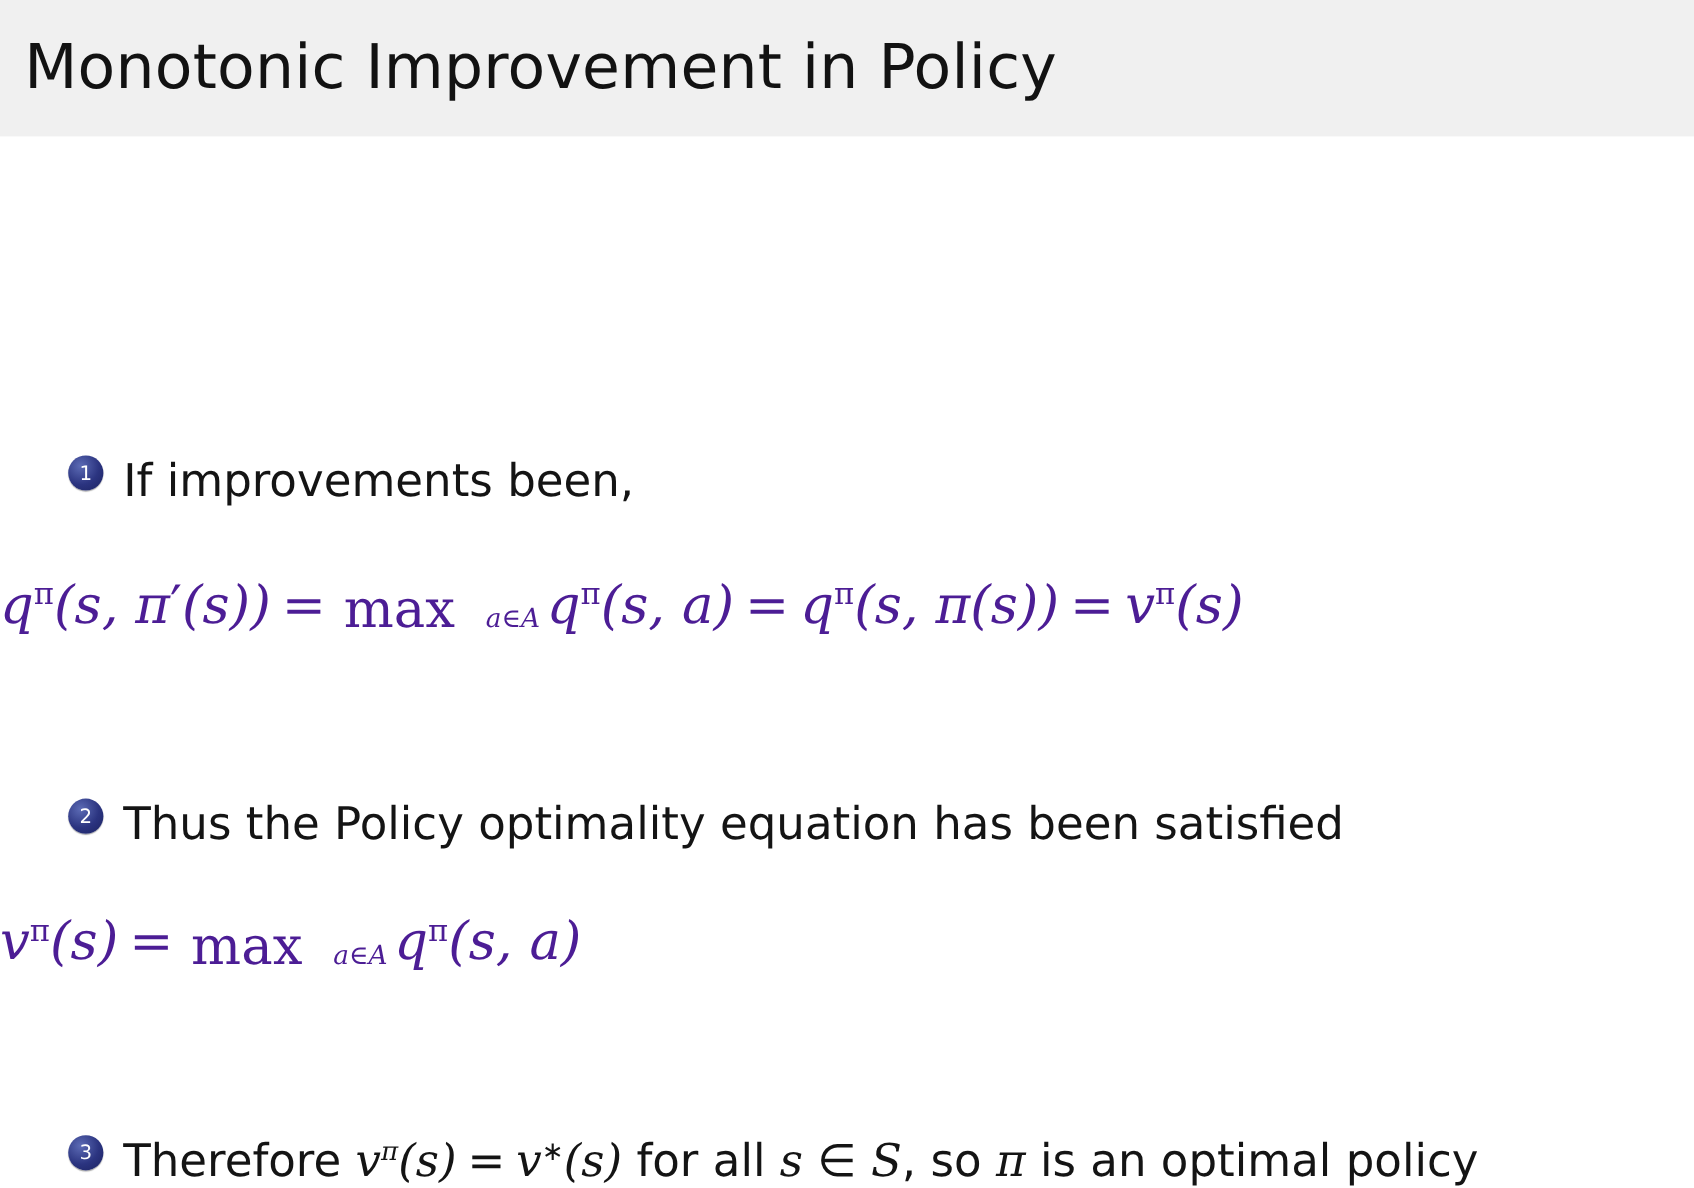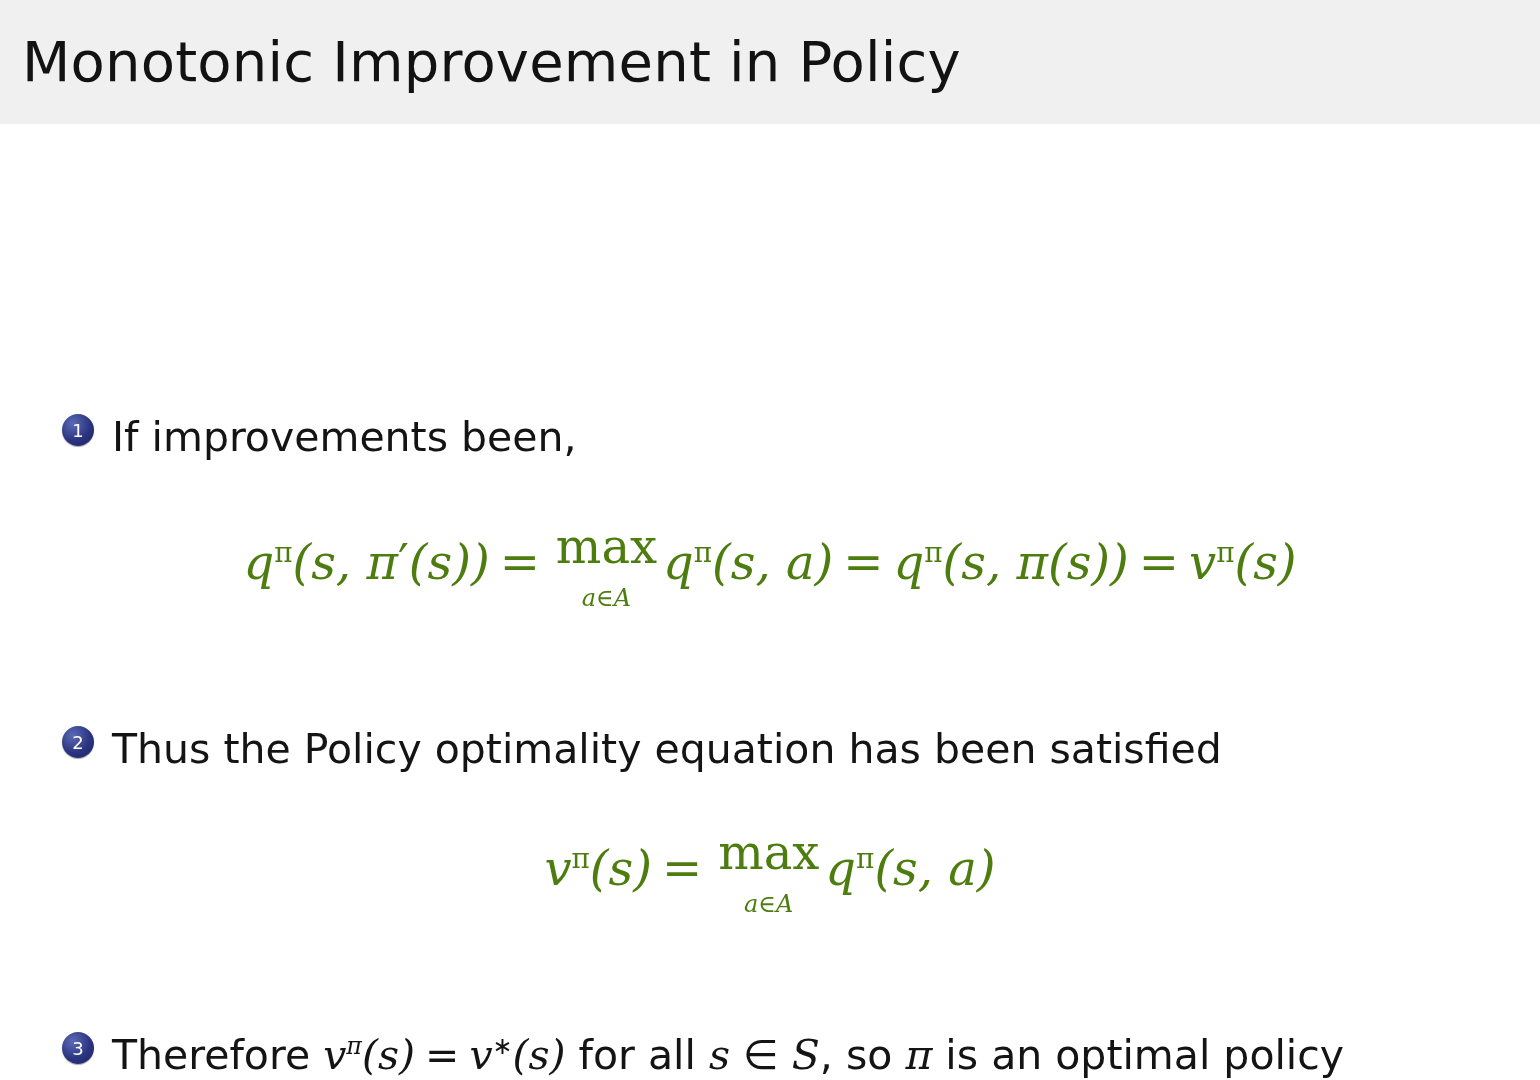--- a/index.html
+++ b/index.html
@@ -72,43 +72,44 @@
   .item-text {
     font-size: 41px;
     font-family: "DejaVu Sans", sans-serif;
     color: #141414;
     line-height: 1.15;
     white-space: nowrap;
   }
   .eq-block {
     position: absolute;
     width: 100%;
-    text-align: center;
+    text-align: left;
     font-family: "DejaVu Serif", serif;
     font-style: italic;
     font-size: 48px;
-    color: #4d7c0f;
+    color: #4c1d95;
     white-space: nowrap;
   }
   .eq-inner {
     display: inline-block;
   }
   .sup {
     font-size: 0.58em;
     vertical-align: super;
     font-style: normal;
   }
   .opname {
     font-style: normal;
     display: inline-flex;
-    flex-direction: column;
+    flex-direction: row;
     align-items: center;
     vertical-align: middle;
     line-height: 1;
     margin: 0 6px;
+    gap: 28px;
   }
   .opname .op-top { font-size: 1em; }
   .opname .op-sub {
     font-size: 0.50em;
     margin-top: 16px;
     font-style: italic;
   }
   .cal { font-family: "DejaVu Serif", serif; font-style: italic; }
   .rel { font-style: normal; margin: 0 10px; }
   .prime { font-style: normal; }

